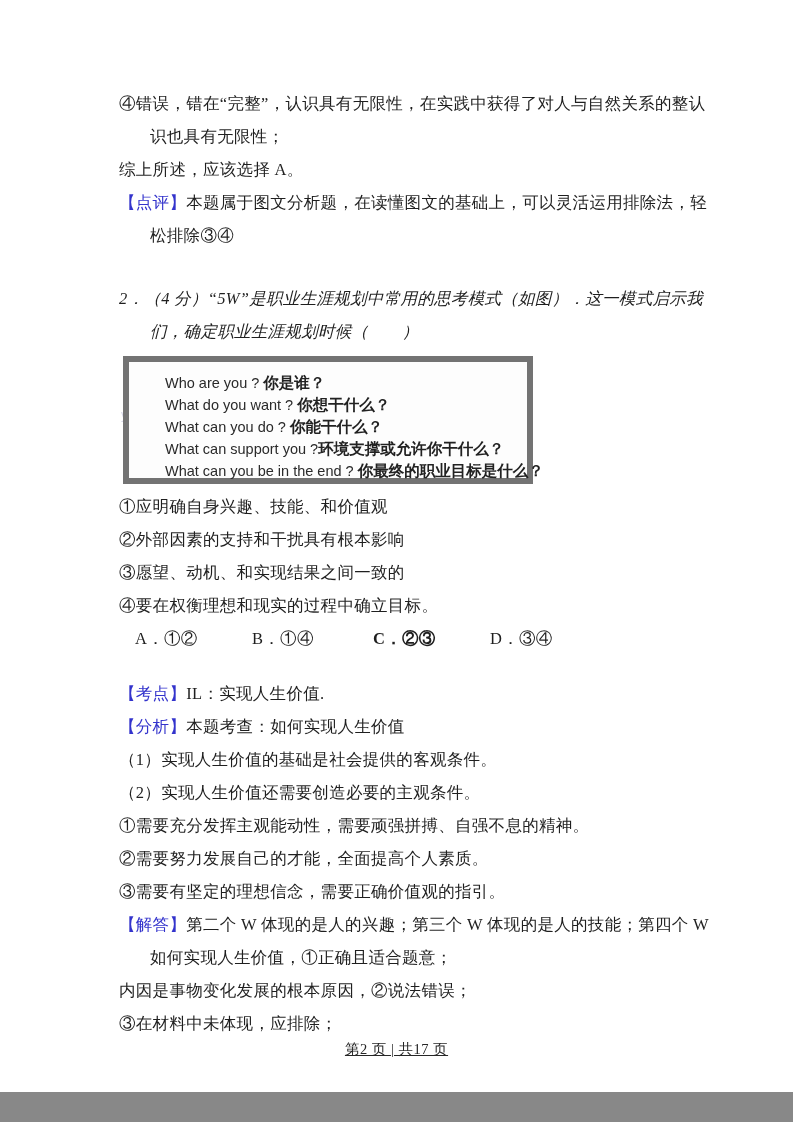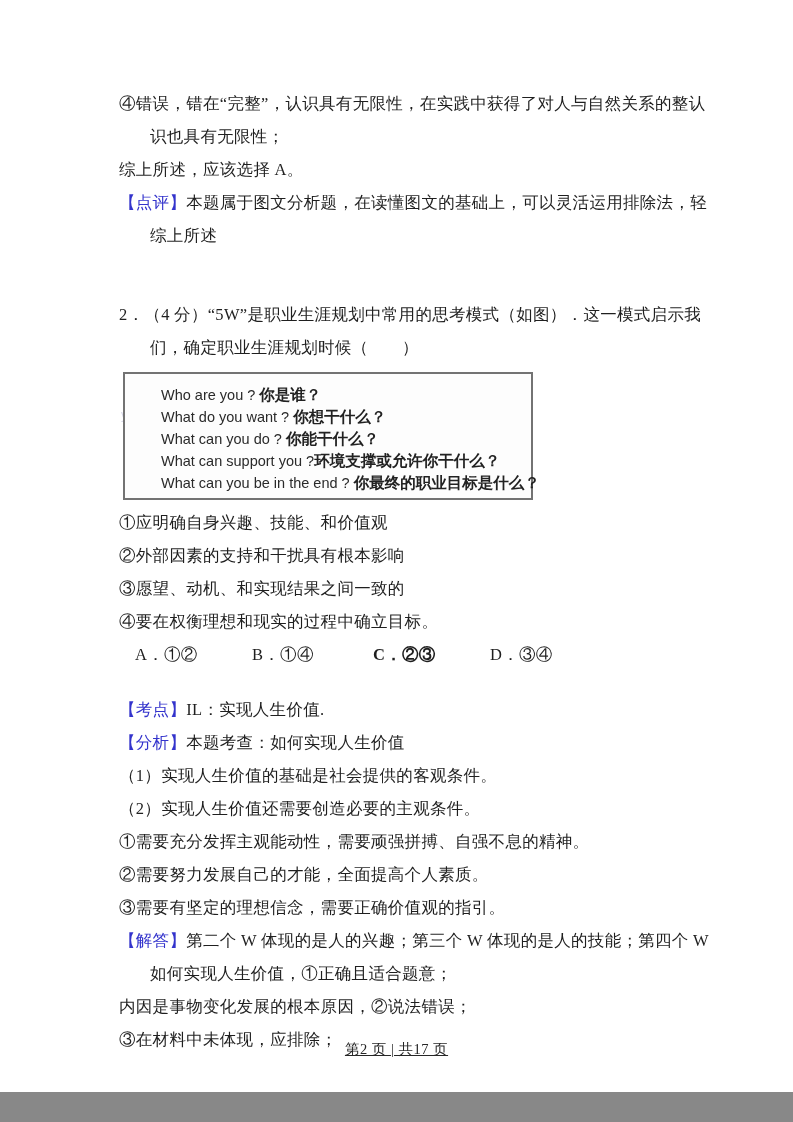--- a/index.html
+++ b/index.html
@@ -19,28 +19,28 @@
   .line{
     line-height:33px;
     font-size:16.5px;
     white-space:nowrap;
     letter-spacing:0.3px;
   }
   .indent0{margin-left:0;}
   .indent1{margin-left:31px;}
   .seg{color:#1f1f1f;}
   .seg.label{color:#3333cc;}
-  .block[data-block="1"]{margin-top:46px;}
+  .block[data-block="1"]{margin-top:30px;font-style:italic;}
   .block[data-block="3"]{margin-top:22px;}
   .figure-box{
     box-sizing:border-box;
     margin:8px 0 6px 4px;
     width:410px;
     height:128px;
-    border:2px solid #737373;
+    border:6px solid #737373;
     padding:10px 16px 0 36px;
     background:#fdfdfd;
   }
   .fig-row{
     line-height:22px;
     white-space:nowrap;
   }
   .fig-en{
     font-family:"Liberation Sans","DejaVu Sans",sans-serif;
     font-size:14.5px;
@@ -85,21 +85,21 @@
 
 <div class="page">
   <div class="watermark">yeoo.c</div>
 
   <div class="content">
     <div class="block" data-block="0">
         <div class="line indent0"><span class="seg">④错误，错在“完整”，认识具有无限性，在实践中获得了对人与自然关系的整认</span></div>
         <div class="line indent1"><span class="seg">识也具有无限性；</span></div>
         <div class="line indent0"><span class="seg">综上所述，应该选择 A。</span></div>
         <div class="line indent0"><span class="seg label">【点评】</span><span class="seg">本题属于图文分析题，在读懂图文的基础上，可以灵活运用排除法，轻</span></div>
-        <div class="line indent1"><span class="seg">综上所述</span></div>
+        <div class="line indent1"><span class="seg">松排除③④</span></div>
       </div>
     <div class="block" data-block="1">
         <div class="line indent0"><span class="seg">2．（4 分）“5W”是职业生涯规划中常用的思考模式（如图）．这一模式启示我</span></div>
         <div class="line indent1"><span class="seg">们，确定职业生涯规划时候（　　）</span></div>
       </div>
     <div class="figure-box" id="figureBox">
         <div class="fig-row"><span class="fig-en">Who are you ?  </span><span class="fig-zh">你是谁？</span></div>
         <div class="fig-row"><span class="fig-en">What do you want ?  </span><span class="fig-zh">你想干什么？</span></div>
         <div class="fig-row"><span class="fig-en">What can you do ?  </span><span class="fig-zh">你能干什么？</span></div>
         <div class="fig-row"><span class="fig-en">What can support you ?</span><span class="fig-zh">环境支撑或允许你干什么？</span></div>

